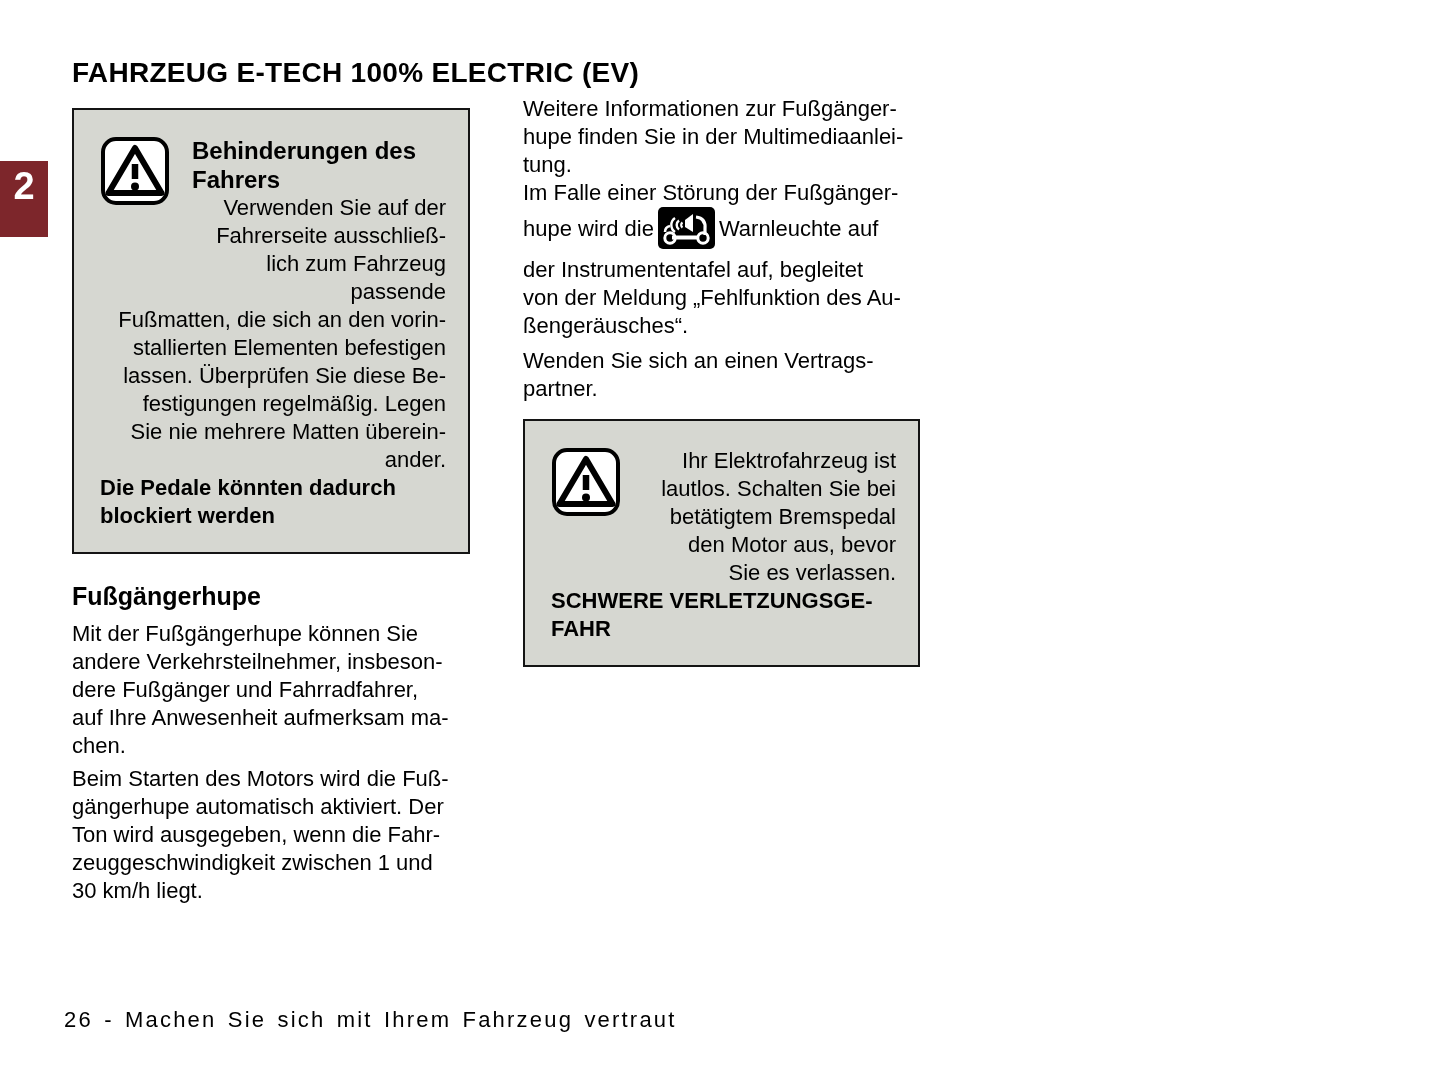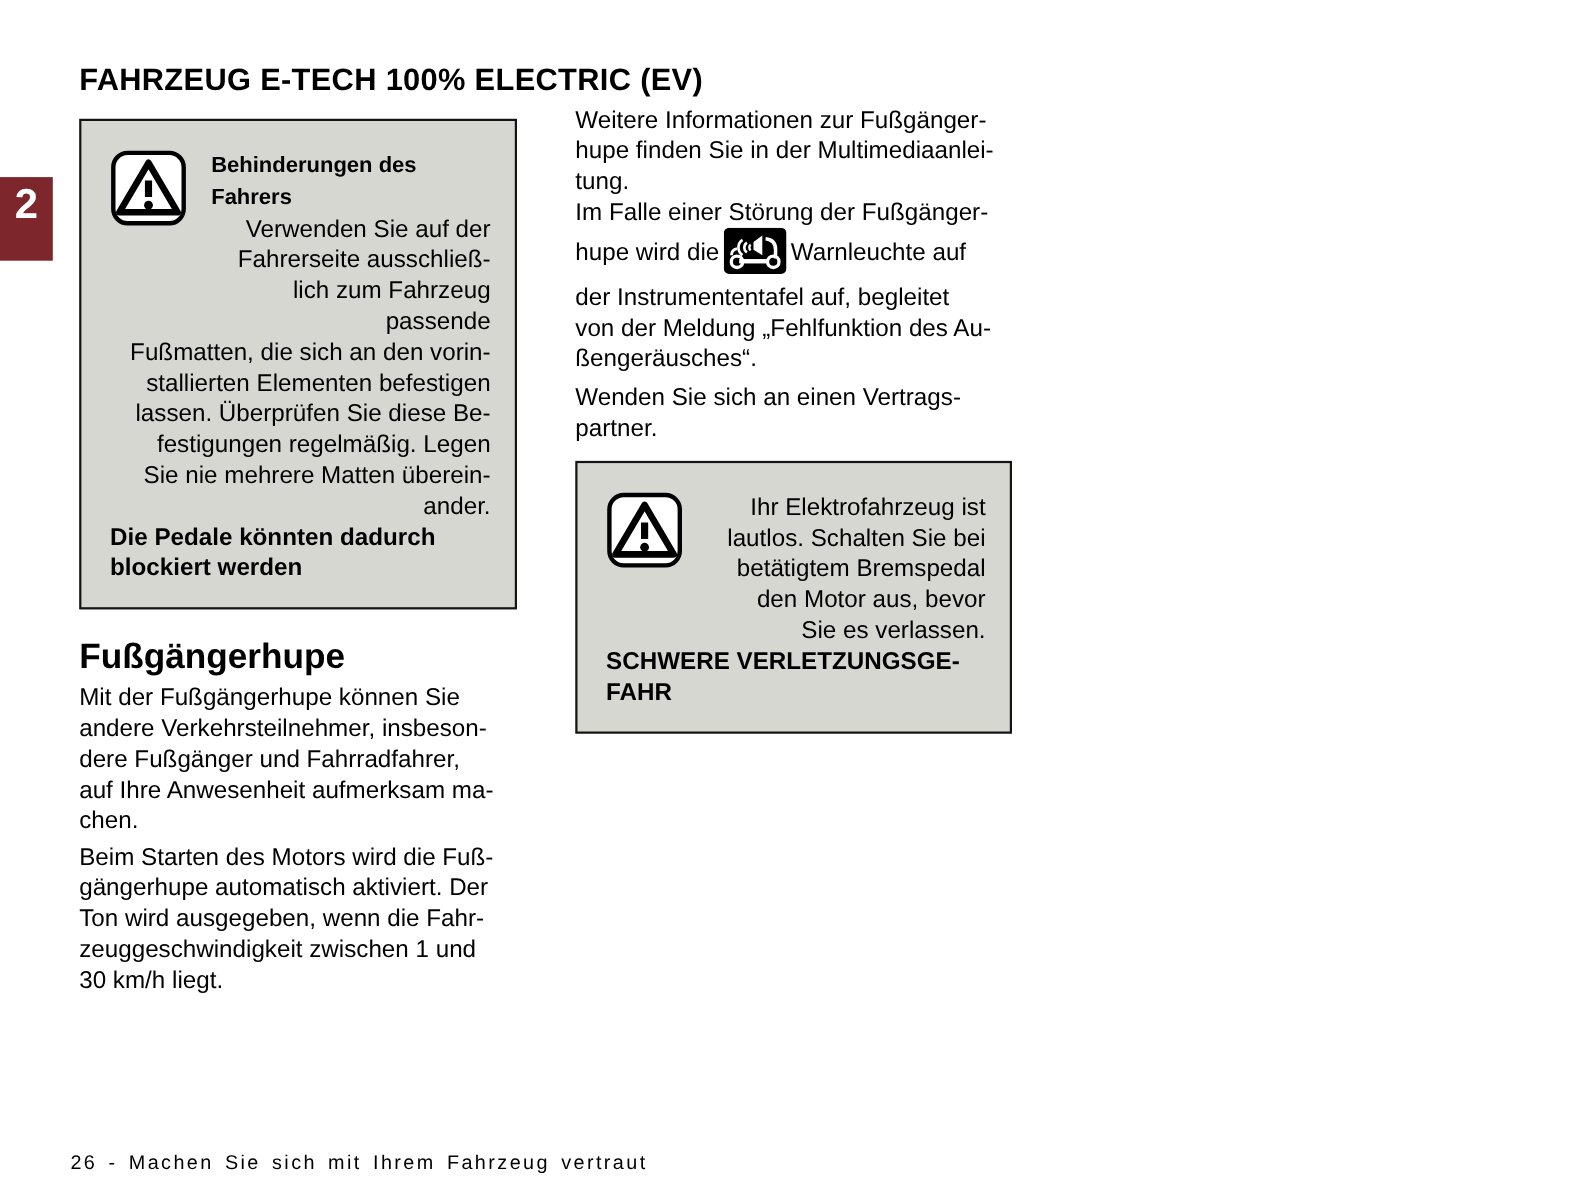--- a/index.html
+++ b/index.html
@@ -32,37 +32,37 @@
     display:flow-root;
     box-sizing:border-box;
   }
   .box1{margin-top:13px;width:398px;}
   .box2{margin-top:16px;width:397px;}
   .float-icon{
     float:left;width:70px;height:70px;
     margin:0 22px 48px 0;
   }
   .box2 .float-icon{margin-bottom:45px;}
-  .wb-title{font-weight:bold;font-size:20px;line-height:29px;white-space:pre-line;}
+  .wb-title{font-weight:bold;font-size:24px;line-height:29px;white-space:pre-line;}
   .wb-body{white-space:pre-line;text-align:right;}
   .wb-emph{font-weight:bold;white-space:pre-line;}
   .section-heading{
-    font-size:32px;font-weight:bold;margin:27px 0 0 0;line-height:30px;
+    font-size:25px;font-weight:bold;margin:27px 0 0 0;line-height:30px;
   }
   .col-left .para-intro{margin:0;}
   .col-left .para1{margin-top:9px;}
   .col-left .para2{margin-top:5px;}
   .col-right .para2{margin-top:0;}
   .col-right .para3{margin-top:7px;}
   .inline-warnlight{
     display:inline-block;vertical-align:-13px;margin:0 4px;
   }
   .page-footer{
     position:absolute;left:64px;top:1007px;
-    font-size:18px;letter-spacing:2.2px;word-spacing:3px;white-space:nowrap;margin-top:40px;
+    font-size:22px;letter-spacing:2.2px;word-spacing:3px;white-space:nowrap;
   }
 </style>
 </head>
 <body style="--tab-bg: #7d262b; --box-bg: #d6d7d1; background: rgb(255, 255, 255); color: rgb(0, 0, 0);">
 
 <h1 class="page-title">FAHRZEUG E-TECH 100% ELECTRIC (EV)</h1>
 
 <div class="chapter-tab">
   <span>2</span>
 </div>

